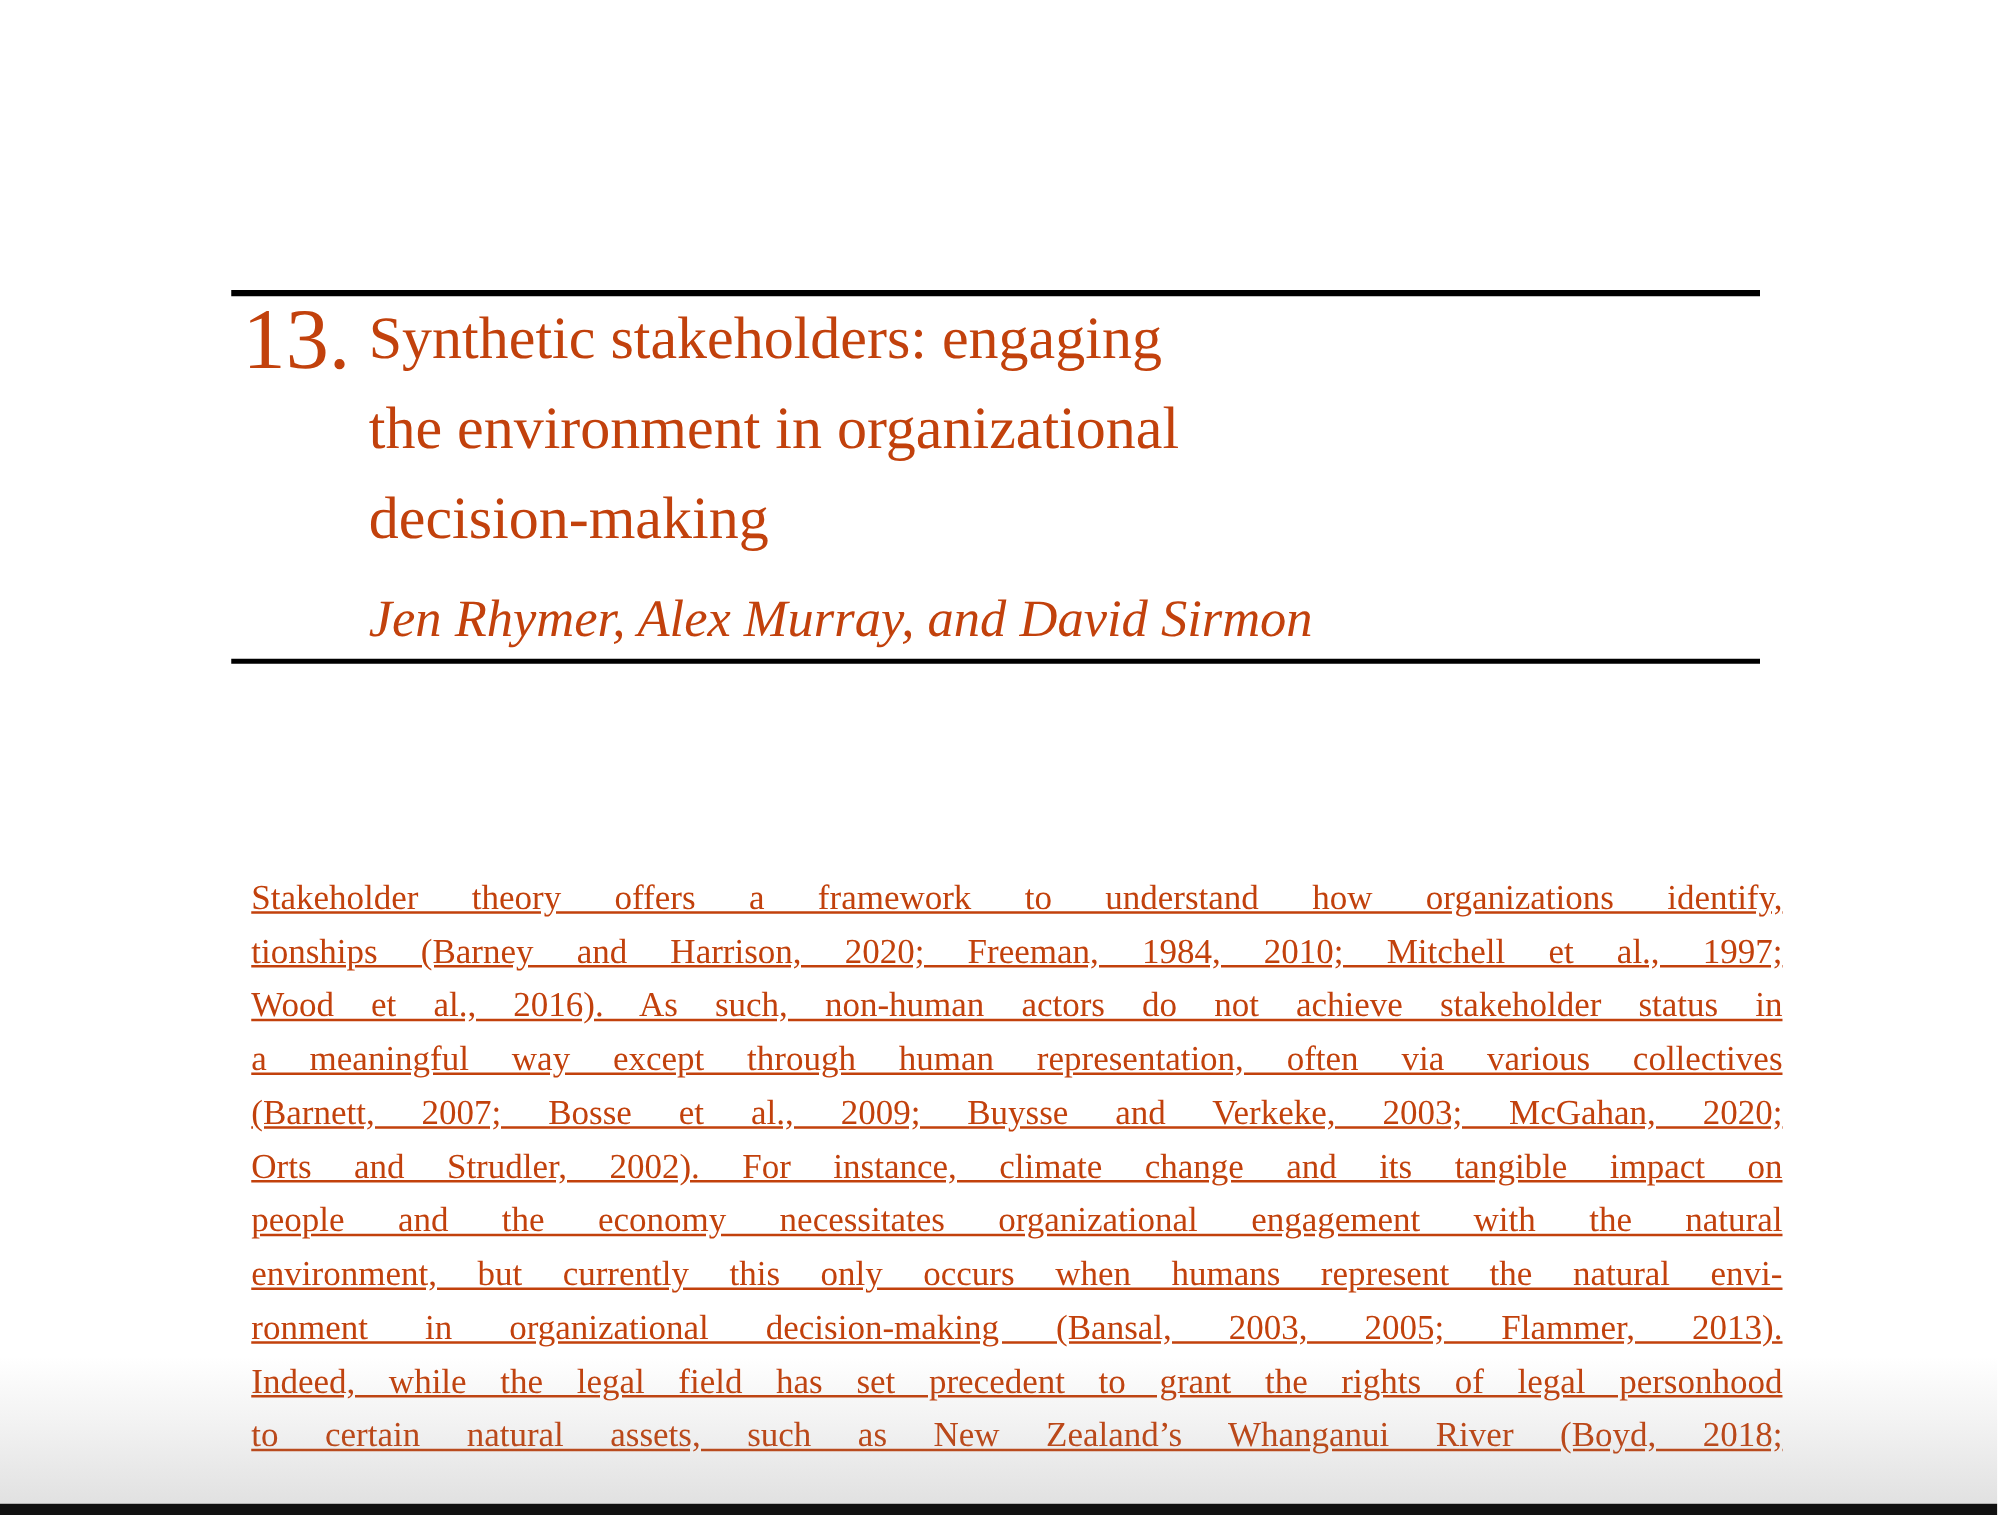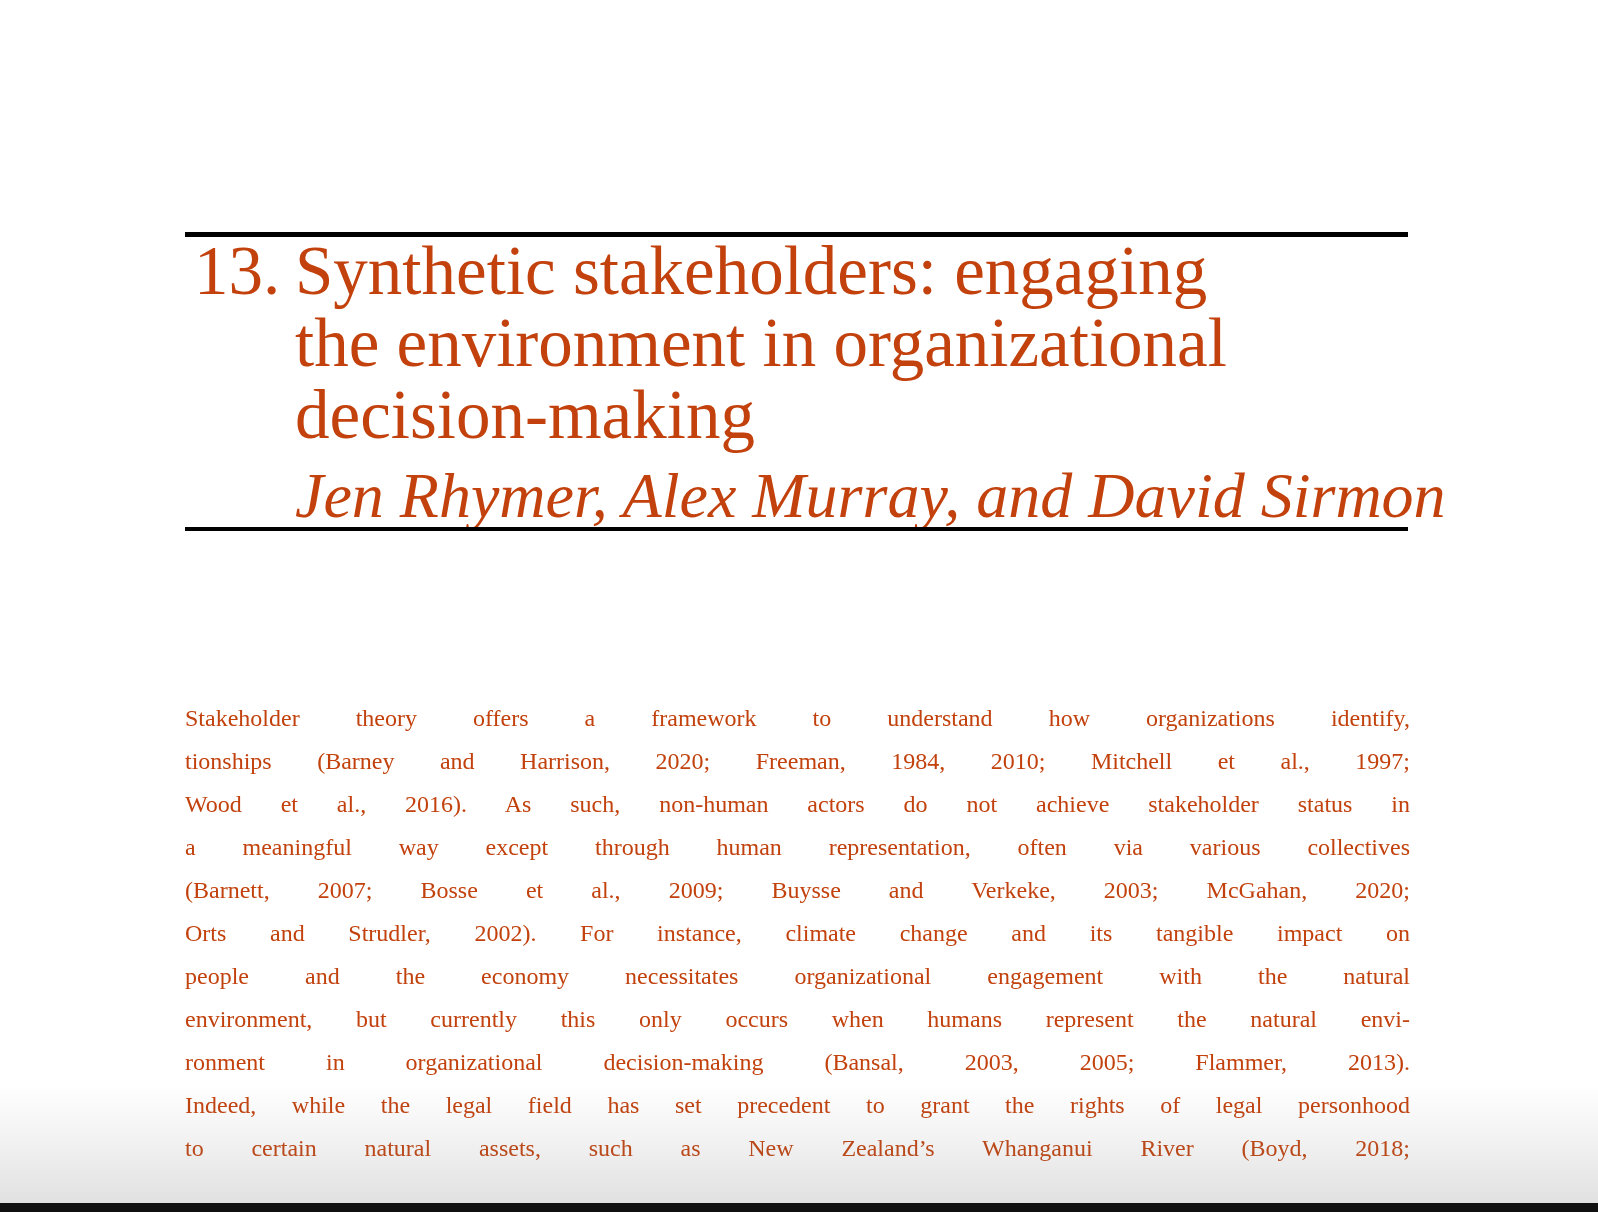--- a/index.html
+++ b/index.html
@@ -41,44 +41,45 @@
   .chapter-number {
     width: 110px;
     box-sizing: border-box;
     padding-left: 9px;
     flex: 0 0 auto;
     font-size: 69px;
     line-height: 72px;
   }
   .chapter-title {
     flex: 1 1 auto;
-    font-size: 69px;
+    font-size: 48px;
     line-height: 72px;
     font-weight: normal;
     margin: 0;
   }
   .chapter-title .title-line {
     white-space: nowrap;
   }
   .authors-line {
     position: absolute;
     left: 295px;
     top: 468px;
     width: 1113px;
     font-style: italic;
-    font-size: 64px;
+    font-size: 42px;
     line-height: 56px;
     white-space: nowrap;
   }
   .body-paragraph {
     position: absolute;
-    left: 185px;
+    left: 201px;
     top: 697px;
     width: 1225px;
-    font-size: 24px;
+    font-size: 28px;
+    text-decoration: underline;
   }
   .body-line {
     height: 43px;
     line-height: 43px;
     text-align: justify;
     text-align-last: justify;
     overflow: visible;
     white-space: normal;
   }
   .bottom-shade {

